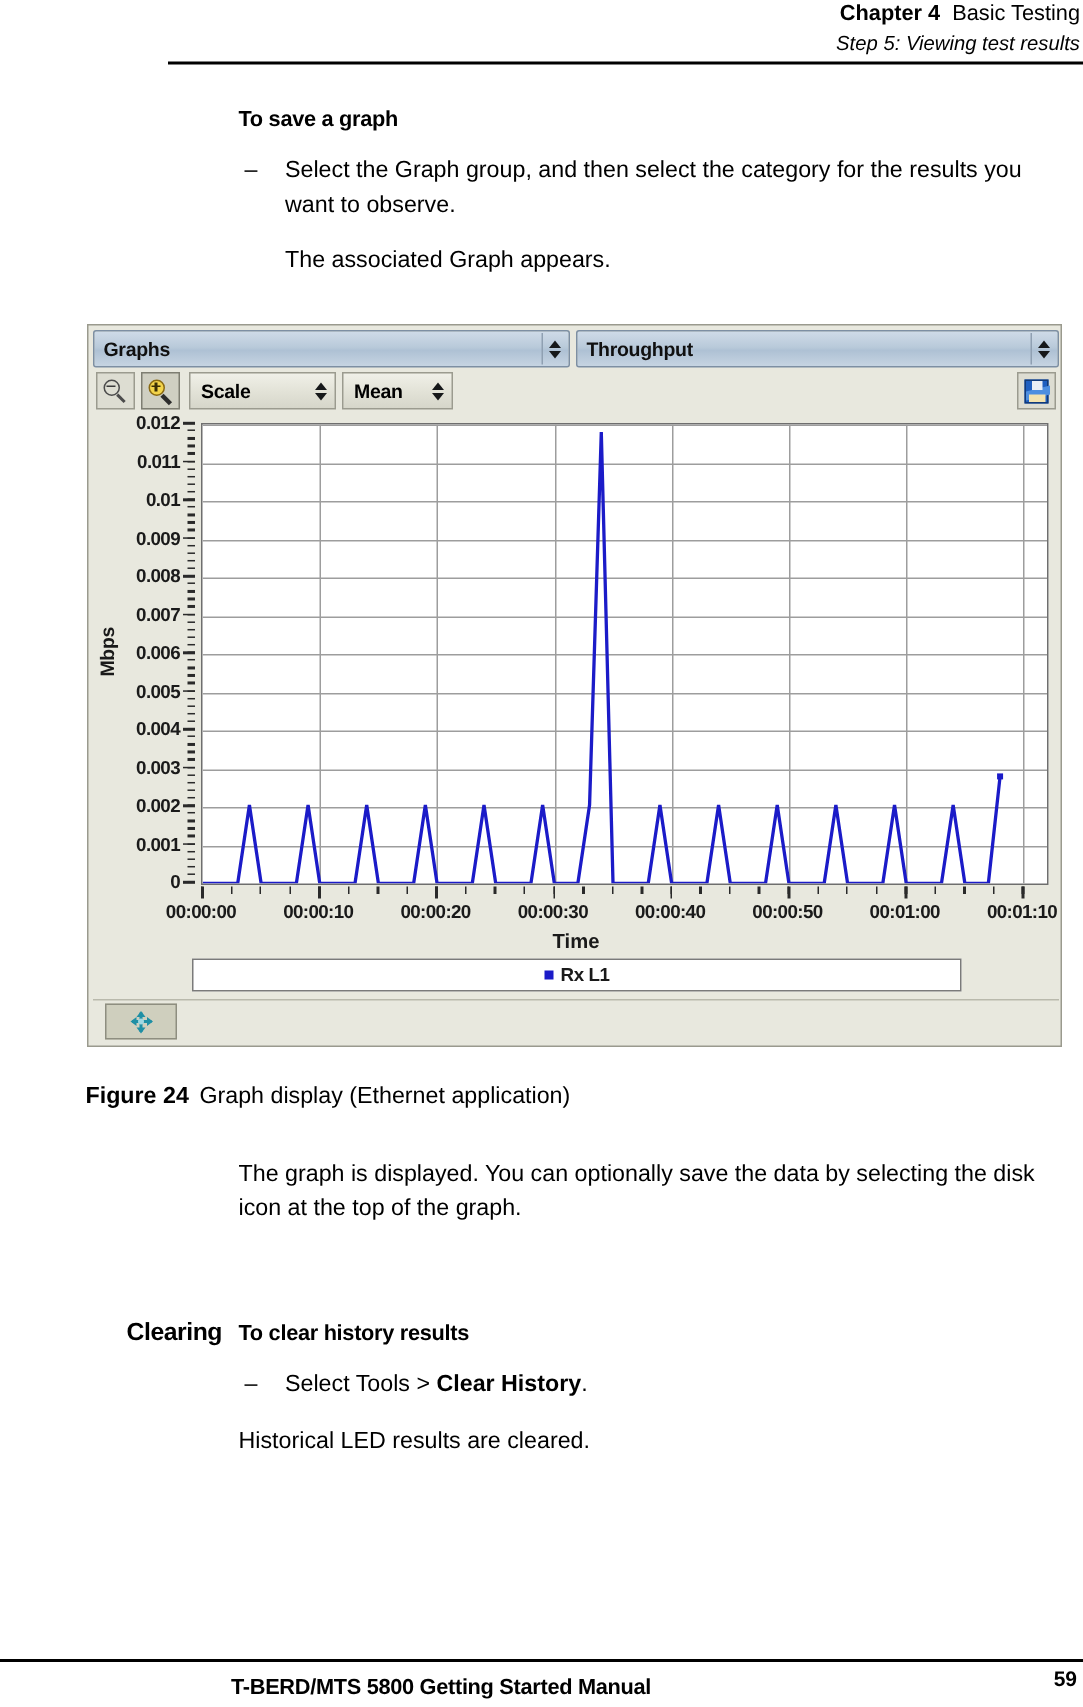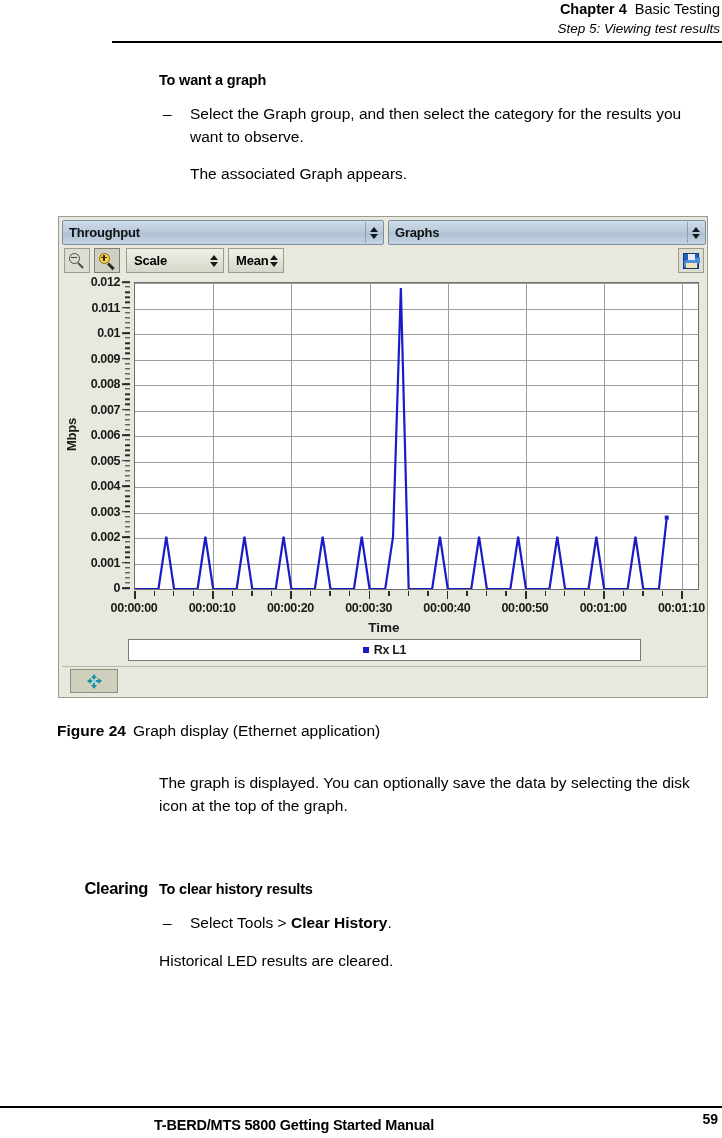--- a/index.html
+++ b/index.html
@@ -216,21 +216,21 @@
   }
   .tsel-spin .up, .tsel-spin .dn {
     width: 0; height: 0;
     border-left: 4px solid transparent;
     border-right: 4px solid transparent;
   }
   .tsel-spin .up { border-bottom: 5px solid #16181a; margin-bottom: 2px; }
   .tsel-spin .dn { border-top: 5px solid #16181a; }
 
   .scale-sel { left: 64px; width: 98px; }
-  .mean-sel  { left: 166px; width: 56px; }
+  .mean-sel  { left: 166px; width: 74px; }
 
   .savebtn {
     position: absolute;
     right: 2px; top: 0px;
     width: 26px; height: 25px;
     border: 1px solid #9b9b8f;
     background: #ddddd2;
     box-sizing: border-box;
     display: flex; align-items: center; justify-content: center;
   }
@@ -490,38 +490,38 @@
 <body>
 
 <div class="runhead">
   <div class="line1">
     <span class="chapnum">Chapter 4</span><span class="chaptitle">&nbsp; <span>Basic Testing</span></span>
   </div>
   <div class="line2">Step 5: Viewing test results</div>
 </div>
 <div class="runhead-rule"></div>
 
-<div class="lead-head">To want a graph</div>
+<div class="lead-head">To save a graph</div>
 <div class="bullet-dash step1-dash">–</div>
 <div class="bodytext step1-text">Select the Graph group, and then select the category for the results you want to observe.</div>
 <div class="bodytext step1-note">The associated Graph appears.</div>
 
 <div class="shot">
   <div class="shot-inner">
 
     <div class="combo-row">
-      <div class="combo right">
-        <span class="combo-label">Throughput</span>
+      <div class="combo left">
+        <span class="combo-label">Graphs</span>
         <span class="combo-spin">
             <i class="up"></i>
             <i class="dn"></i>
           </span>
       </div>
-      <div class="combo left">
-        <span class="combo-label">Graphs</span>
+      <div class="combo right">
+        <span class="combo-label">Throughput</span>
         <span class="combo-spin">
             <i class="up"></i>
             <i class="dn"></i>
           </span>
       </div>
     </div>
 
     <div class="toolbar">
       <div class="tbtn zoomout-i">
         <span class="mag">

